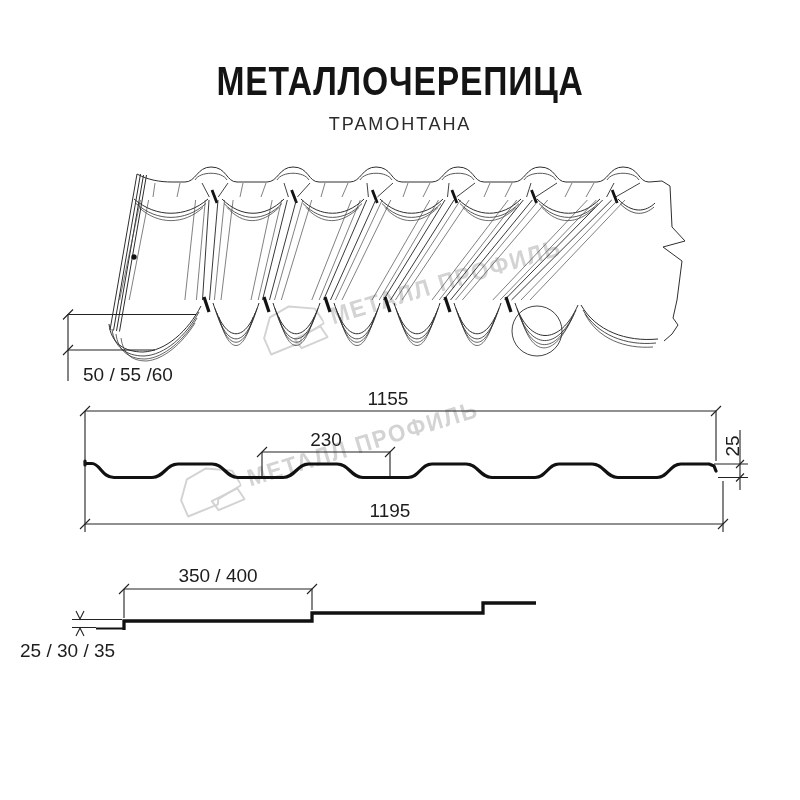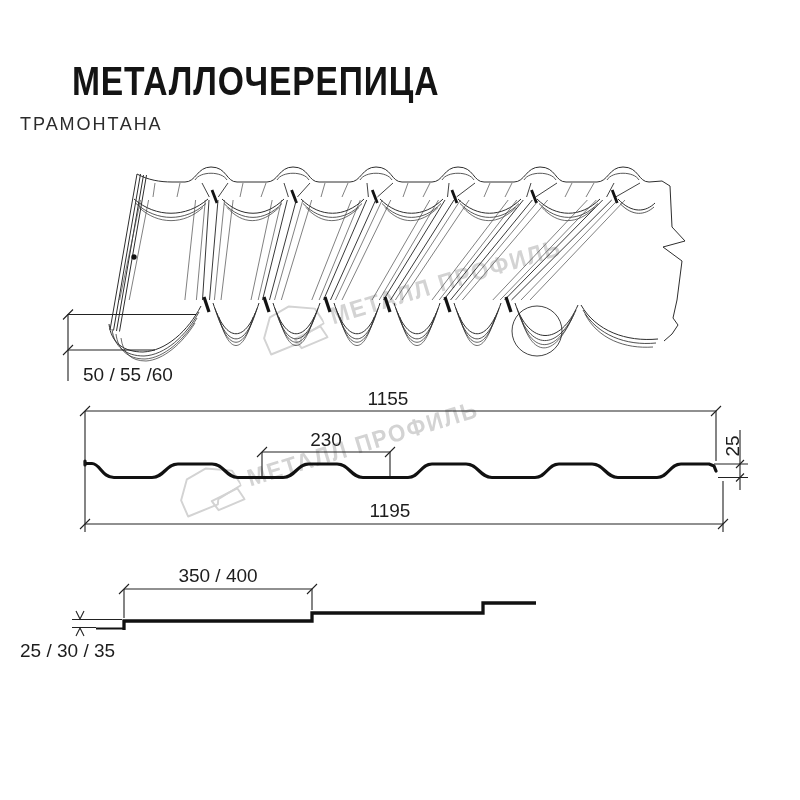--- a/index.html
+++ b/index.html
@@ -1,18 +1,18 @@
 <!DOCTYPE html>
 <html><head>
 <meta charset="utf-8">
 <style>
   html,body{margin:0;padding:0;}
   body{width:800px;height:800px;background:#ffffff;font-family:"Liberation Sans",sans-serif;overflow:hidden;}
   .page{position:relative;width:800px;height:800px;background:#fff;}
-  .hdr{position:absolute;left:0;top:58px;width:800px;text-align:left;z-index:3;}
+  .hdr{position:absolute;left:0;top:58px;width:800px;text-align:center;z-index:3;}
   .title{font-size:41px;font-weight:bold;color:#141414;letter-spacing:1px;transform:scaleX(.82);transform-origin:50% 50%;white-space:nowrap;}
   .subtitle{margin-top:8px;font-size:19px;font-weight:500;color:#2b2b2b;letter-spacing:2px;transform:scaleX(.95);transform-origin:50% 50%;white-space:nowrap;}
   .wm{position:absolute;display:flex;align-items:center;gap:8px;z-index:1;transform:rotate(-17deg);transform-origin:0 50%;color:#d3d3d3;}
   .wm-text{font-size:24px;font-weight:bold;letter-spacing:2px;white-space:nowrap;transform:scaleX(.93);transform-origin:0 50%;}
   .wm1{left:262px;top:313px;}
   .wm2{left:179px;top:475px;}
   svg.tech{position:absolute;left:0;top:0;z-index:2;}
   text{font-family:"Liberation Sans",sans-serif;fill:#1d1d1d;}
   .dimtxt{font-size:19px;}
 </style>

